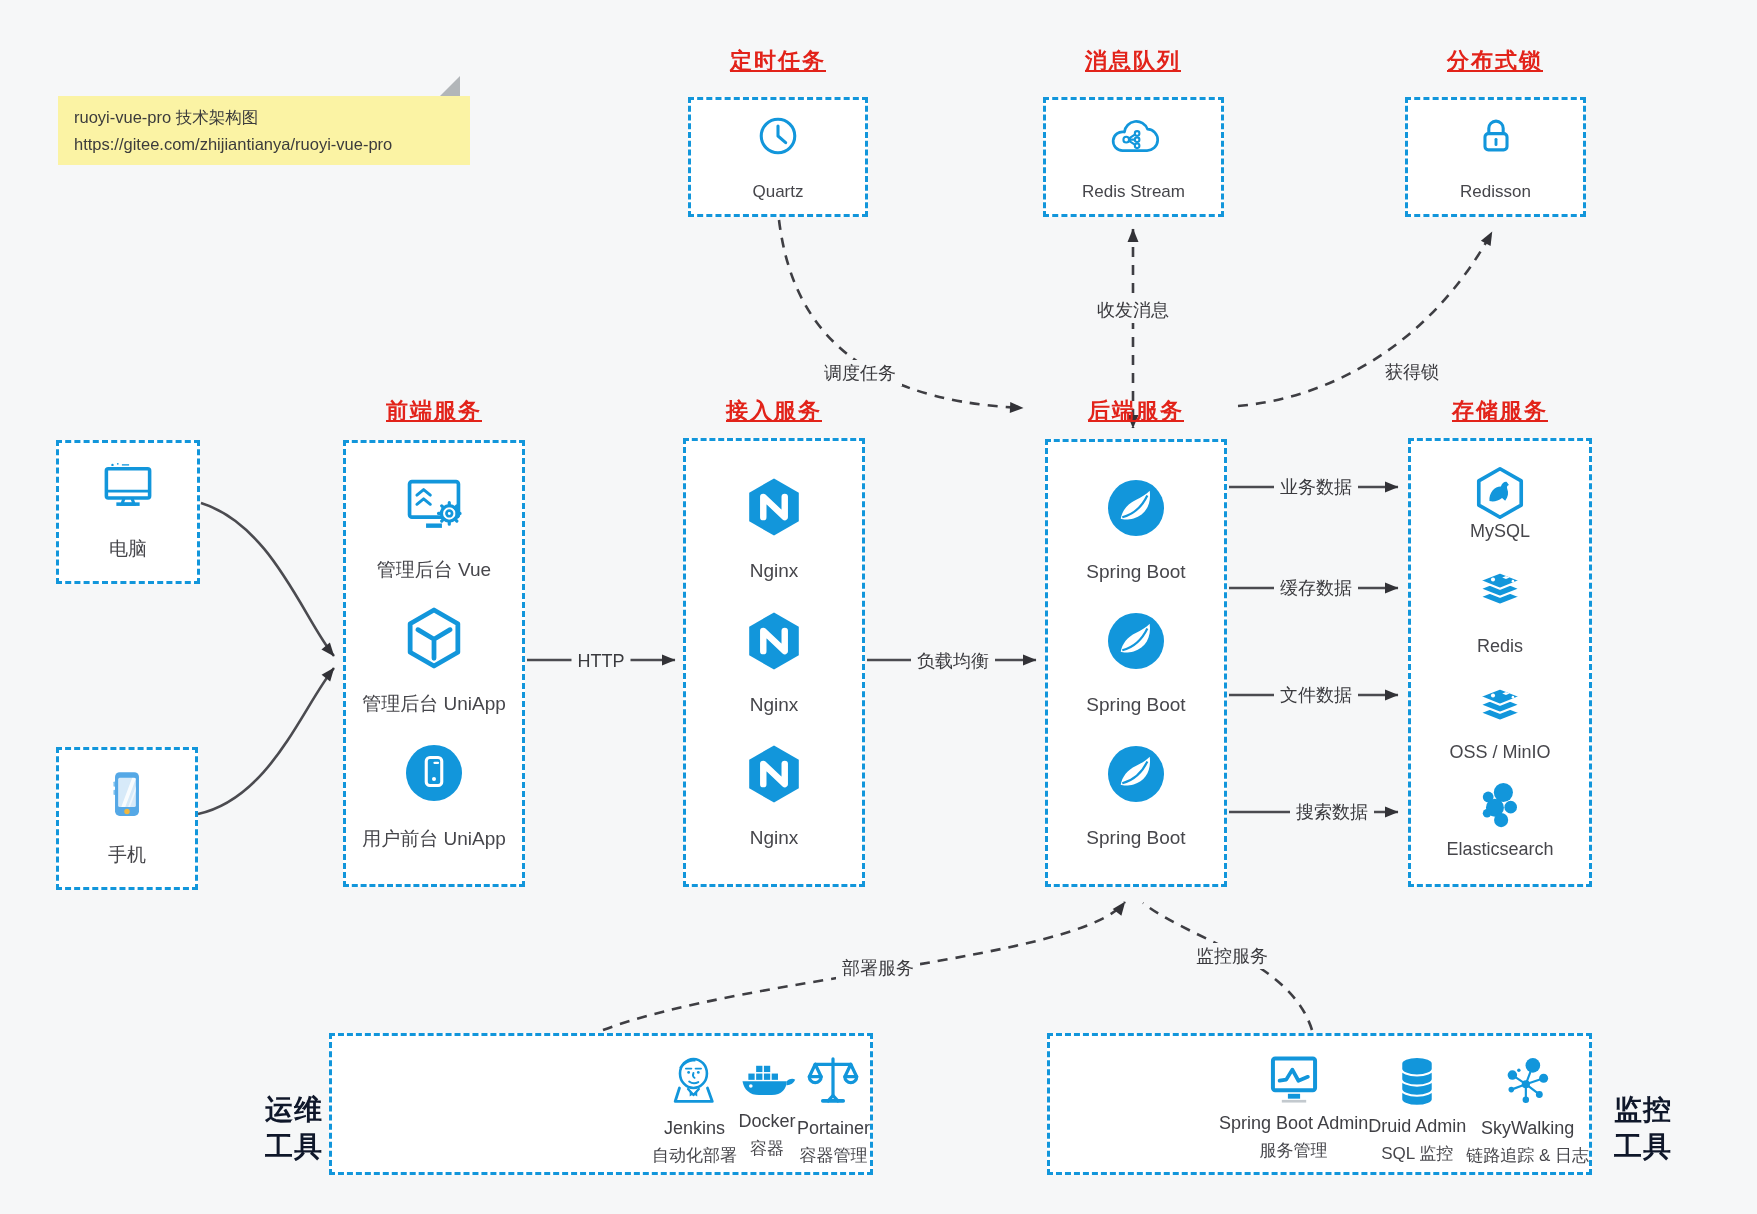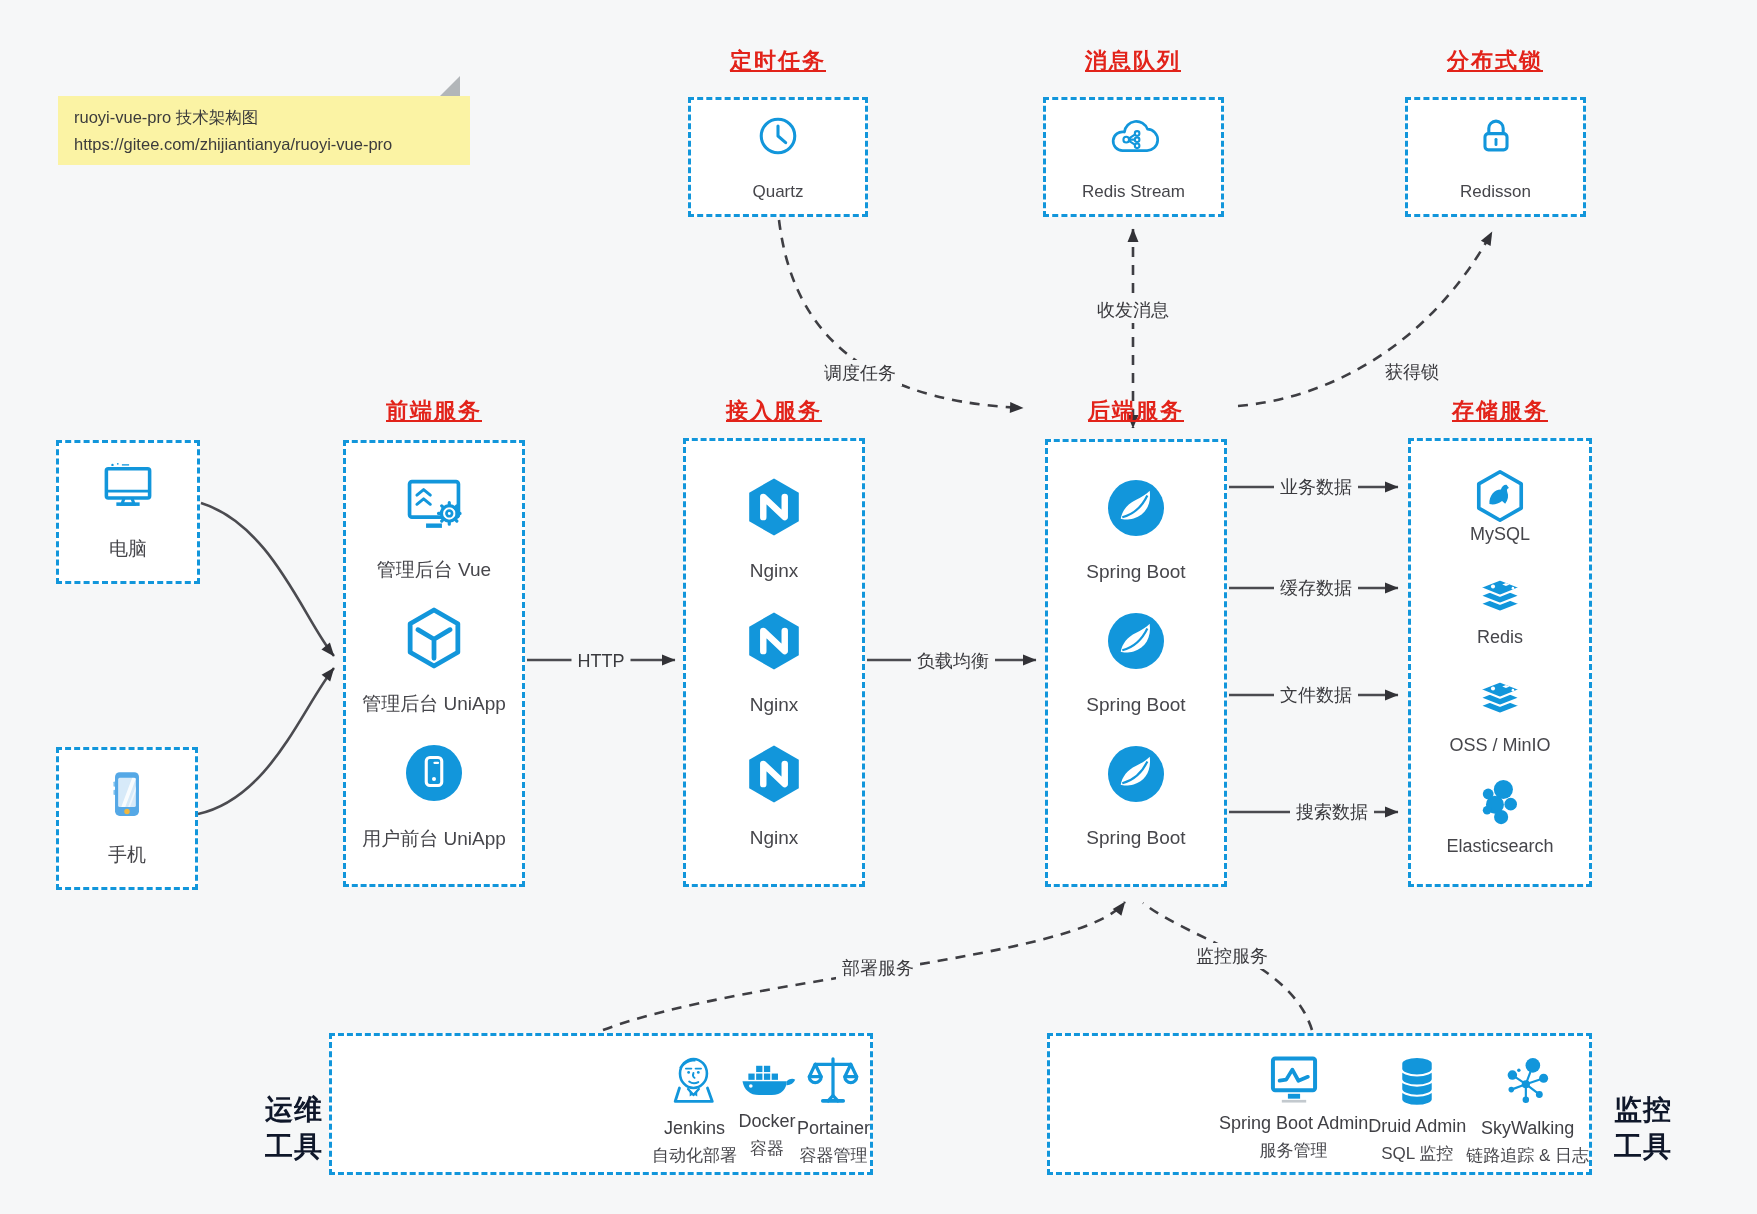--- a/index.html
+++ b/index.html
@@ -227,21 +227,21 @@
   </div>
 
   <div class="box col" style="left:1408px;top:438px;width:184px;height:449px">
     <div class="item" style="gap:0">
       <svg class="ico" width="56" height="56" viewBox="0 0 52 52">
         <path d="M26 3.5 L45.7 14.8 V37.2 L26 48.5 L6.3 37.2 V14.8 Z" fill="none" stroke="#1296db" stroke-width="3.4" stroke-linejoin="round"></path>
         <path d="M16.2 33.5 C15.6 25.5 21.4 19.8 26.8 20 C27.8 16.8 30.2 15.2 32.3 15.7 L34.3 18.6 C32.8 19.2 32.1 20.2 32.7 22 C34.2 25.8 33.6 29.3 30.8 33.2 L27.9 30.7 C24.4 33.6 19.9 34.4 16.2 33.5 Z" fill="#1296db"></path>
       </svg>
       <div class="lbl" style="font-size:18px">MySQL</div>
     </div>
-    <div class="item" style="gap:6px">
+    <div class="item" style="">
       <svg class="ico" width="56" height="56" viewBox="0 0 52 52">
         <g fill="#1296db" stroke="#fff" stroke-width="2" stroke-linejoin="round">
           <path d="M26 28.5 L45 36 L26 43.5 L7 36 Z"></path>
           <path d="M26 21 L45 28.5 L26 36 L7 28.5 Z"></path>
           <path d="M26 13.5 L45 21 L26 28.5 L7 21 Z"></path>
         </g>
         <circle cx="19.5" cy="20" r="1.9" fill="#fff"></circle>
         <path d="M31.5 16.6 l3.4 1.4 -3.4 1.4 -3.4 -1.4 z" fill="#fff"></path>
         <circle cx="38" cy="21.5" r="1.2" fill="#fff"></circle>
       </svg>

